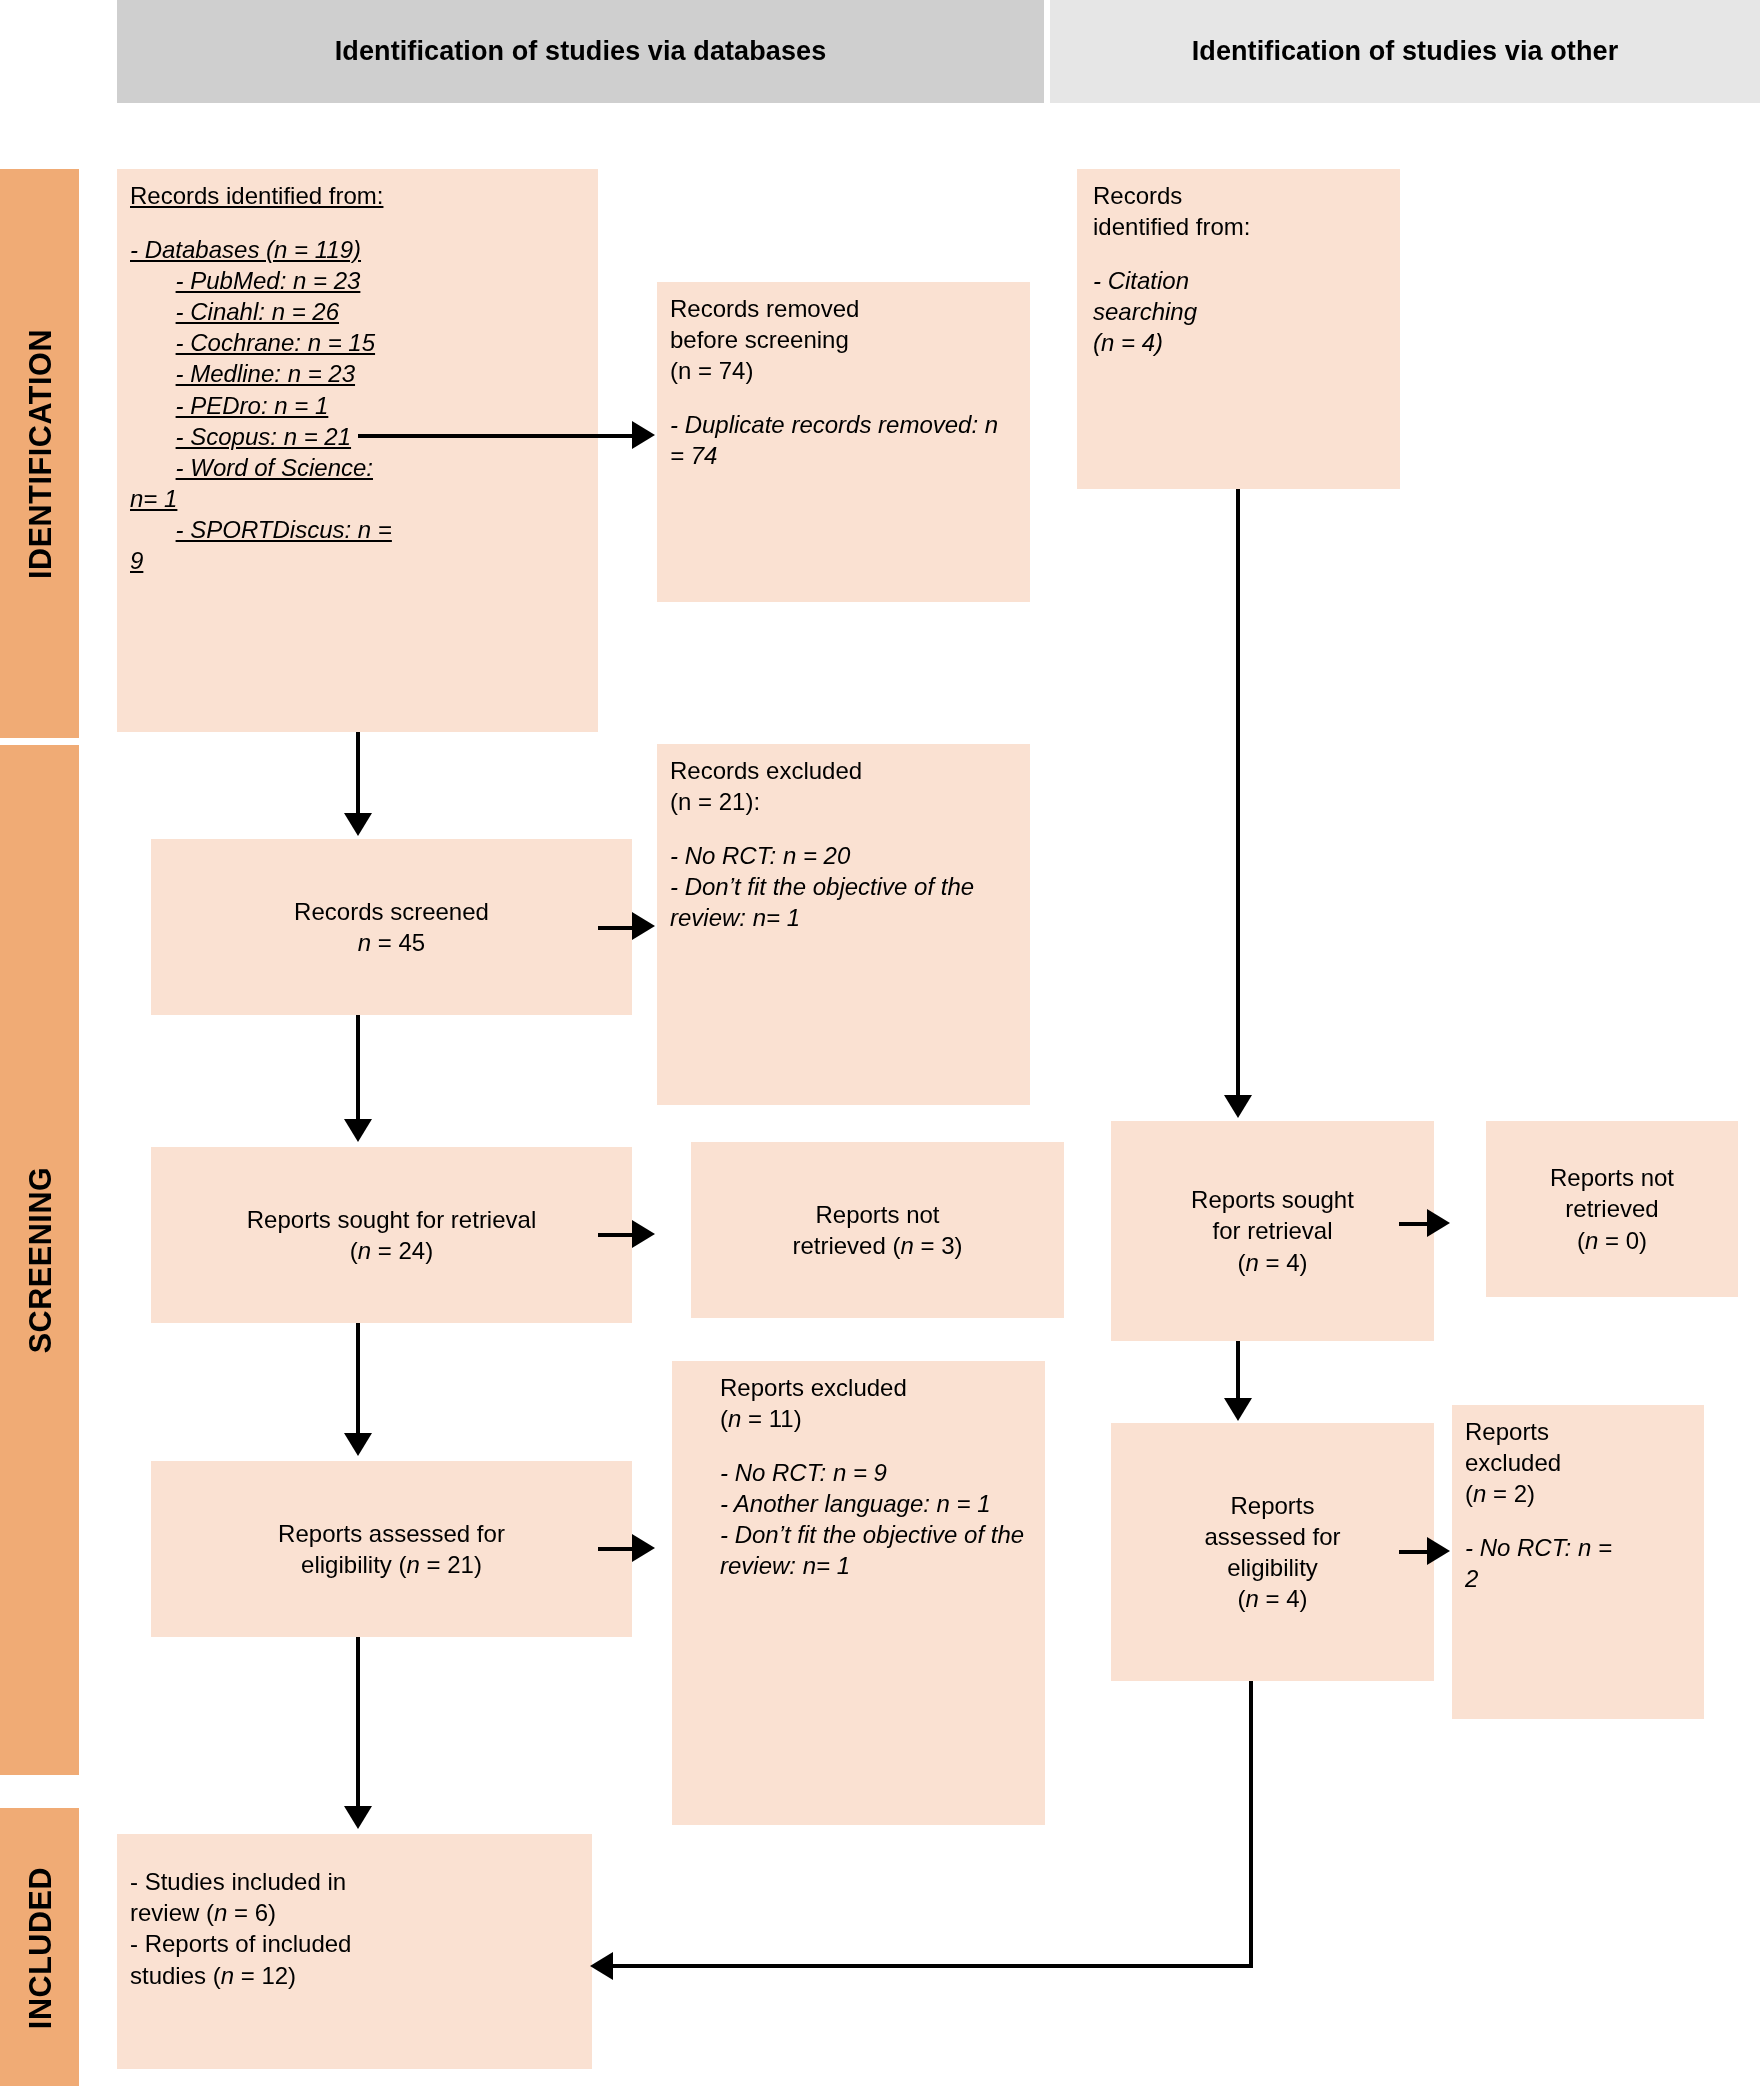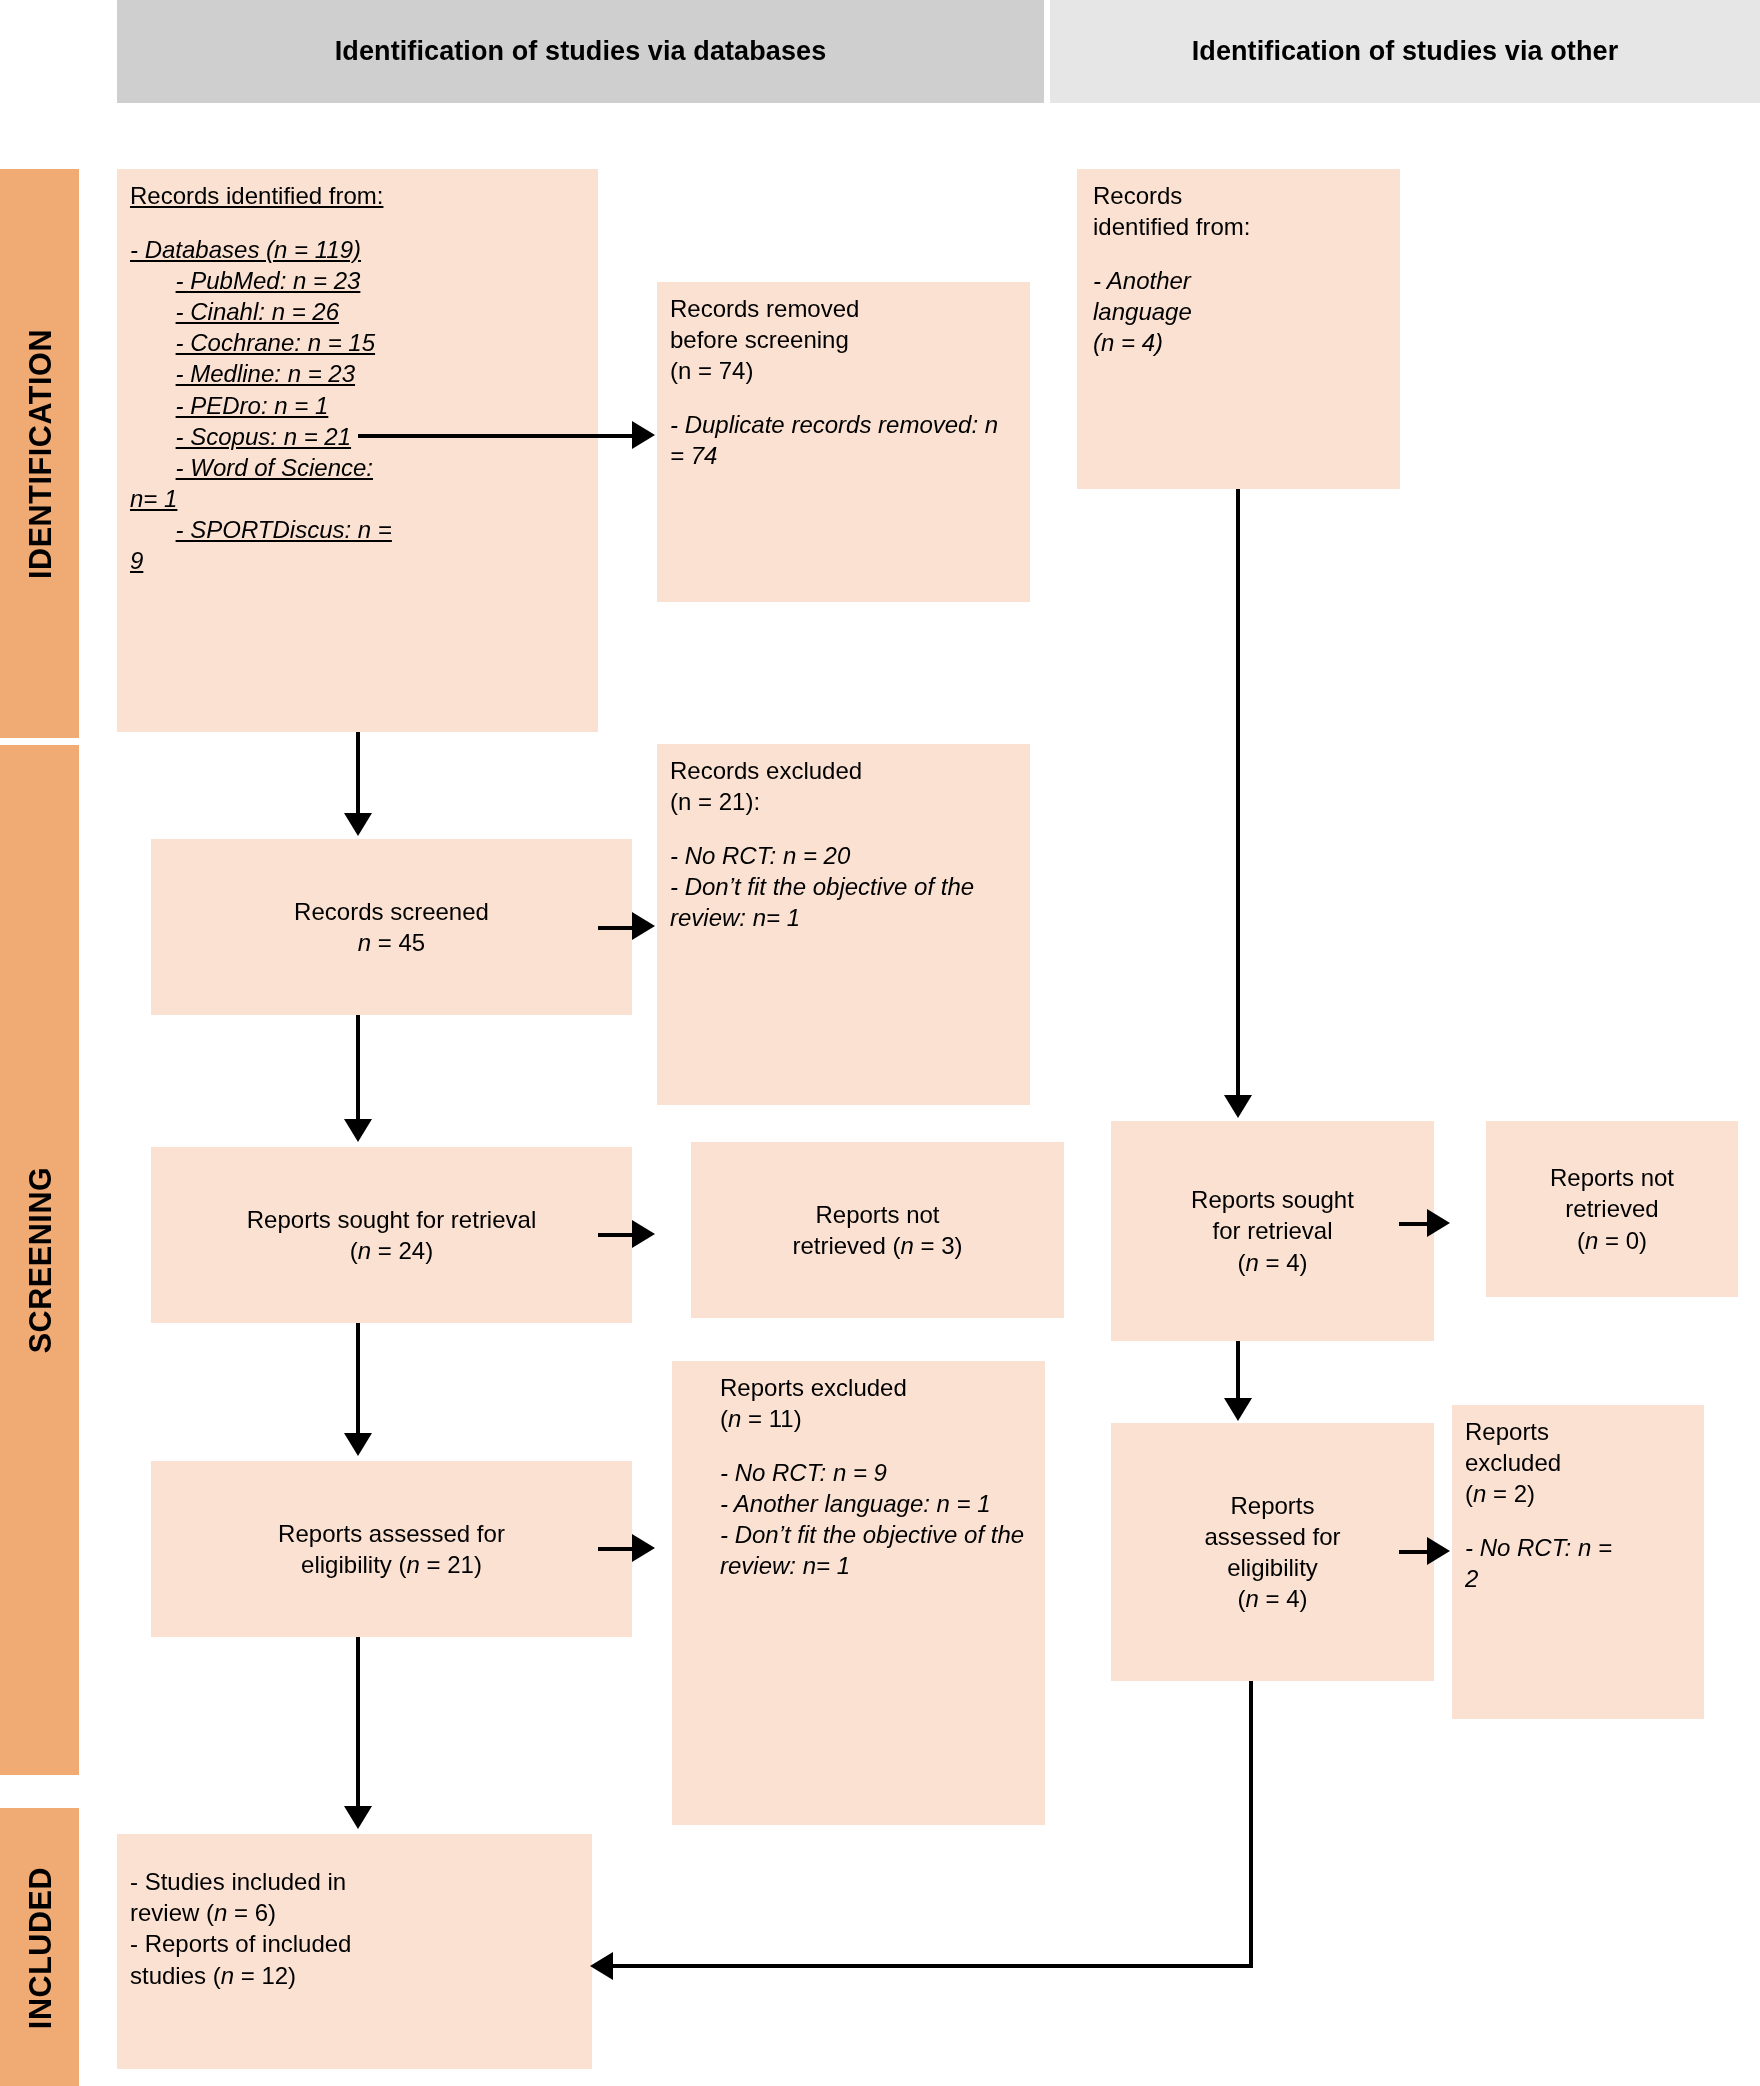--- a/index.html
+++ b/index.html
@@ -82,22 +82,22 @@
     <div>before screening</div>
     <div>(n = 74)</div>
     <span class="sp"></span>
     <div class="ital">- Duplicate records removed: n = 74</div>
   </div>
 
   <div class="box topleft" style="left:1077px;top:169px;width:323px;height:320px;padding-left:16px;">
     <div>Records</div>
     <div>identified from:</div>
     <span class="sp"></span>
-    <div class="ital">- Another</div>
-    <div class="ital">language</div>
+    <div class="ital">- Citation</div>
+    <div class="ital">searching</div>
     <div class="ital"> (n = 4)</div>
   </div>
 
   <div class="box center" style="left:117px;top:839px;width:481px;height:176px;">
     <div>
       <div>Records screened</div>
       <div><em>n</em> = 45</div>
     </div>
   </div>
 

